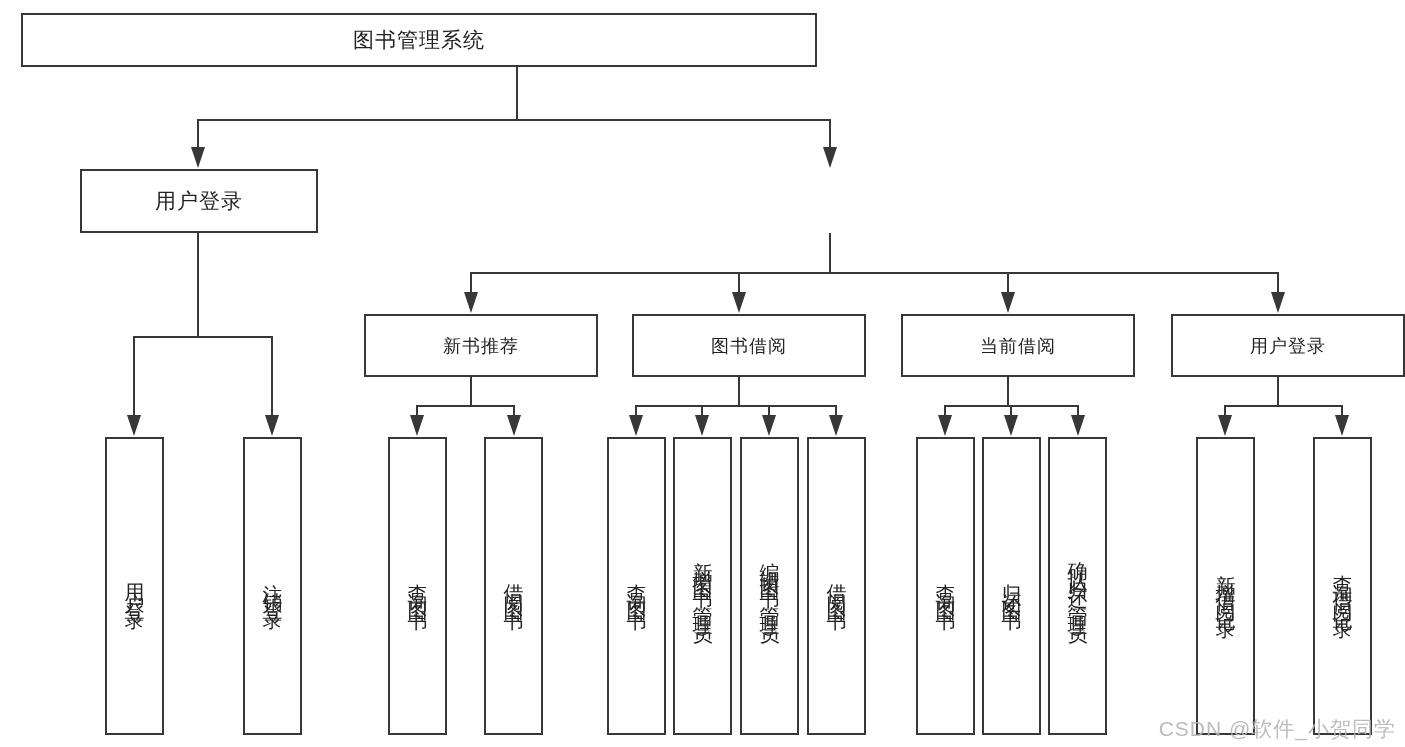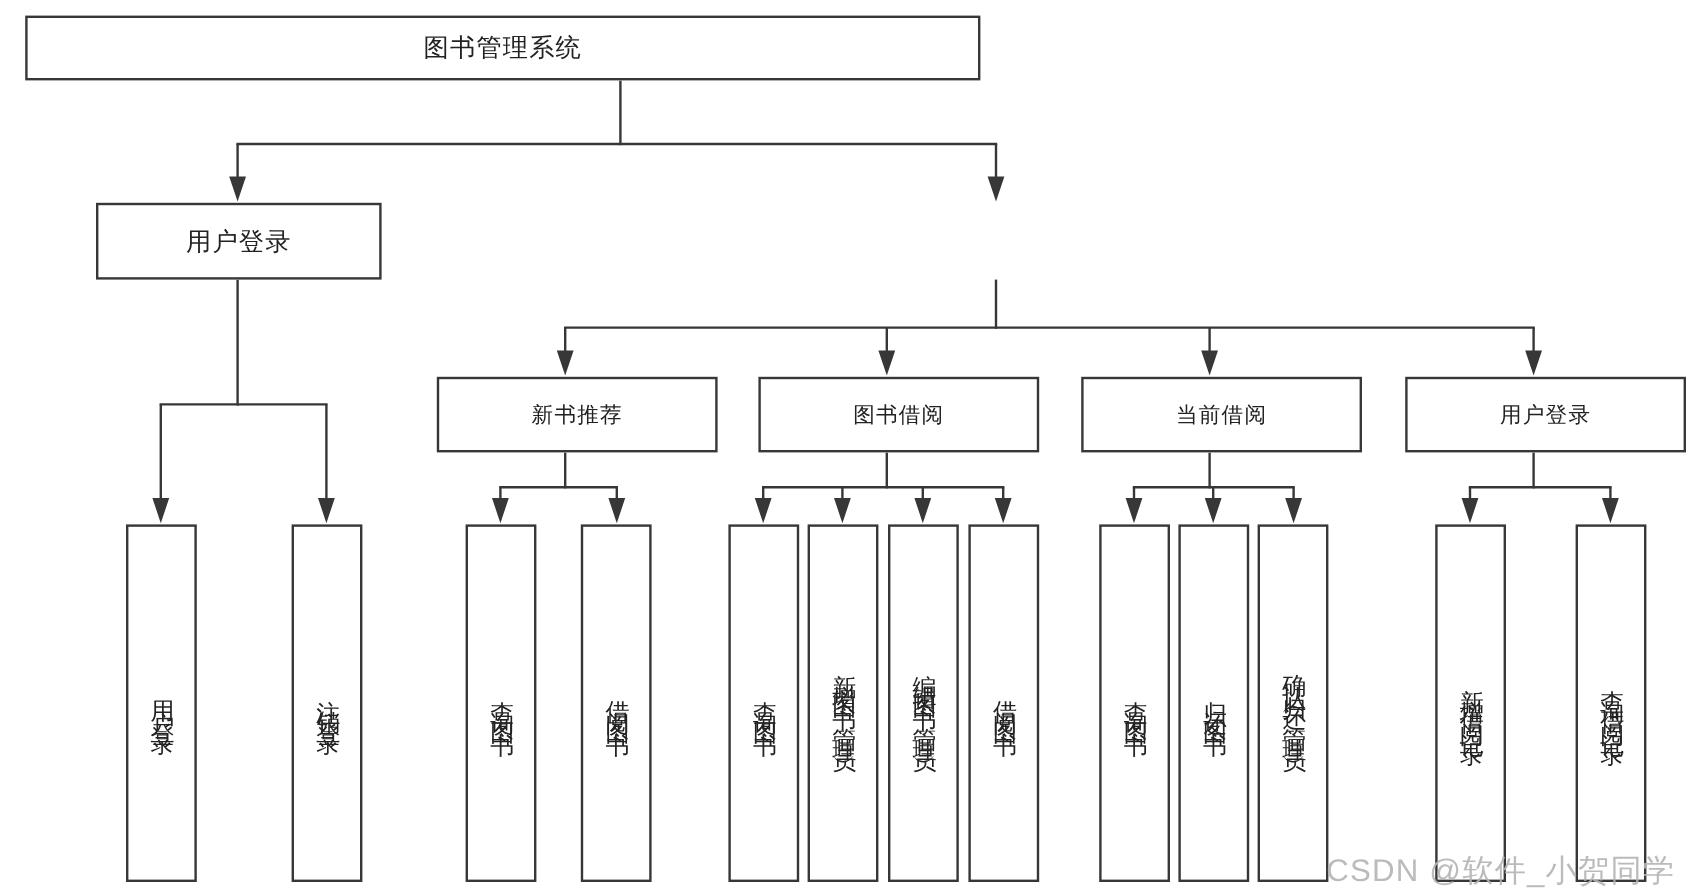--- a/index.html
+++ b/index.html
@@ -72,21 +72,21 @@
     text-orientation: mixed;
     font-size: 20px;
     letter-spacing: 9px;
     line-height: 55px;
     color: #222222;
   }
   .watermark {
     position: absolute;
     right: 9px;
     bottom: 4px;
-    font-size: 26px;
+    font-size: 21px;
     color: #b4b4b4;
     letter-spacing: 1px;
     opacity: 0.9;
     z-index: 5;
     white-space: nowrap;
   }
 </style>
 </head>
 <body>
 

